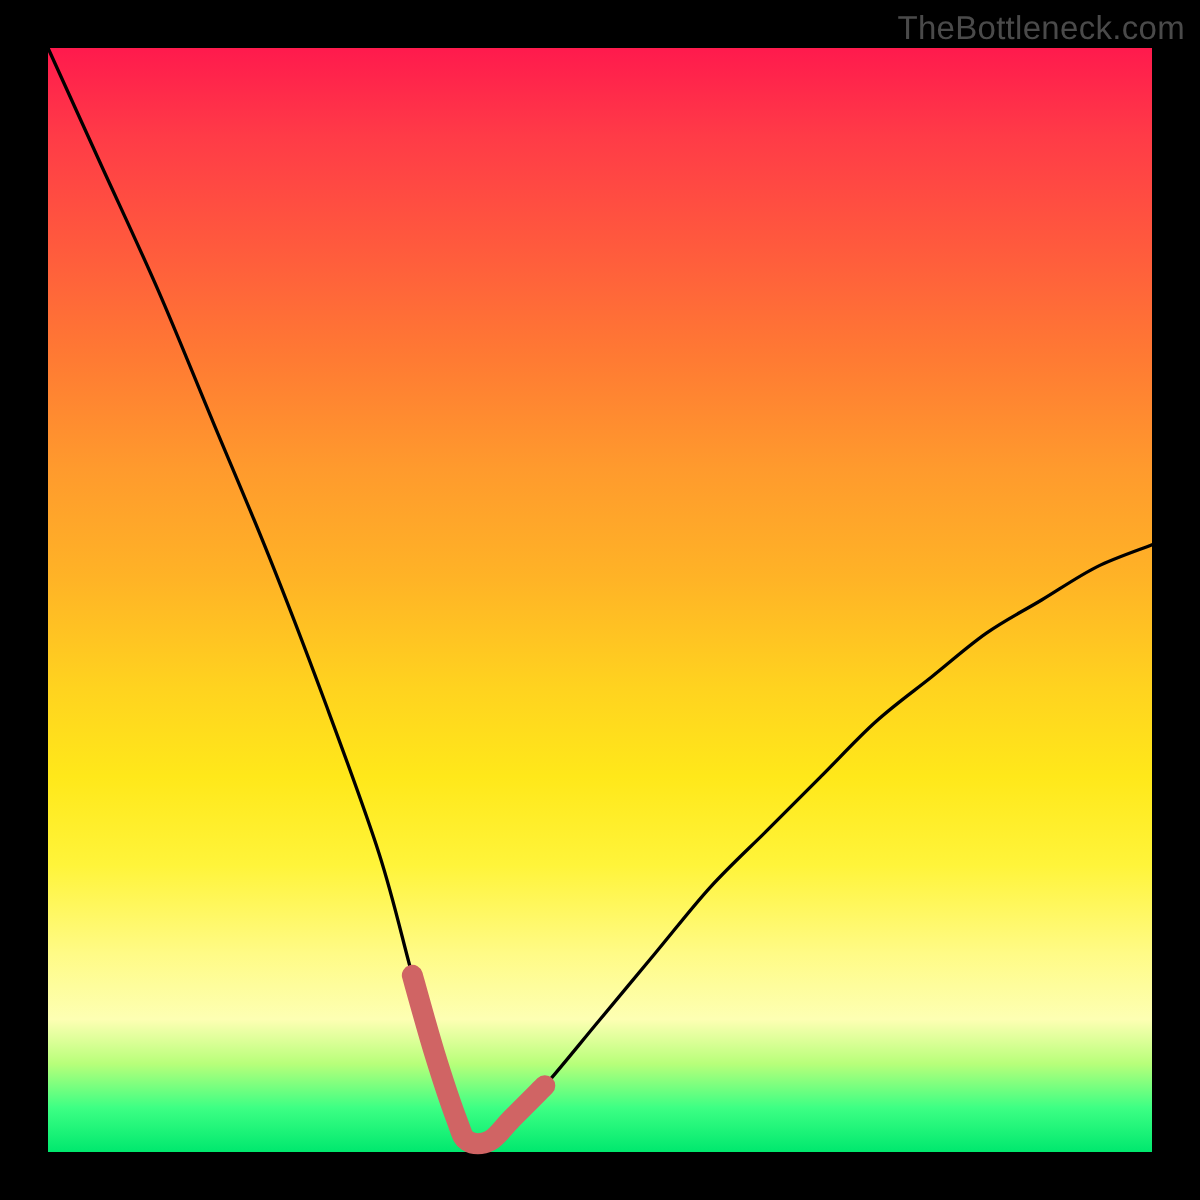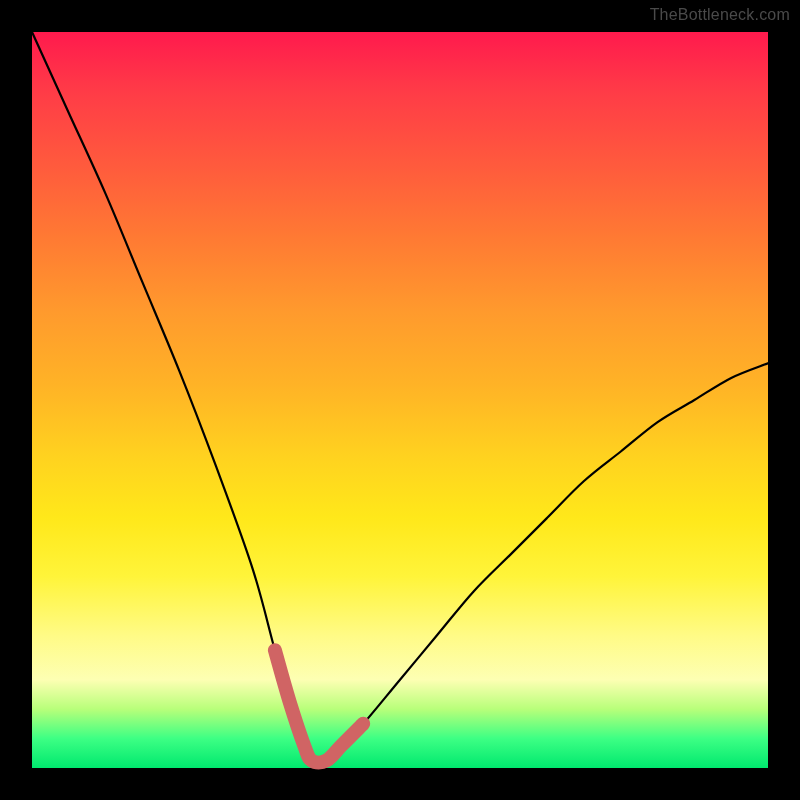--- a/index.html
+++ b/index.html
@@ -42,21 +42,21 @@
       #b8ff7a 92%,
       #3dff84 96%,
       #00e86e 100%
     );
   }
   .watermark {
     position: absolute;
     top: 6px;
     right: 10px;
     color: #4a4a4a;
-    font-size: 16px;
+    font-size: 22px;
     font-weight: 500;
     letter-spacing: 0.2px;
     z-index: 5;
     user-select: none;
   }
   svg.overlay {
     position: absolute;
     left: 0;
     top: 0;
     width: 736px;

